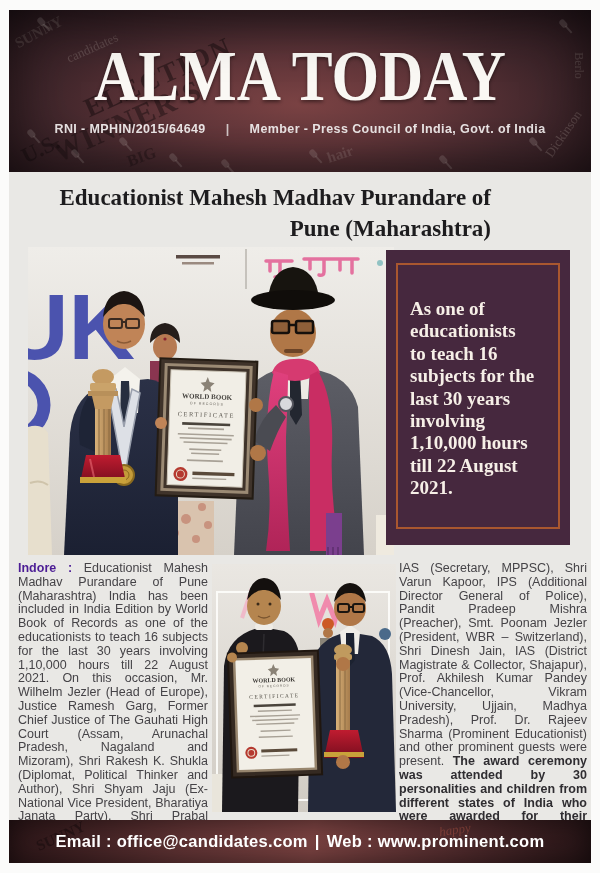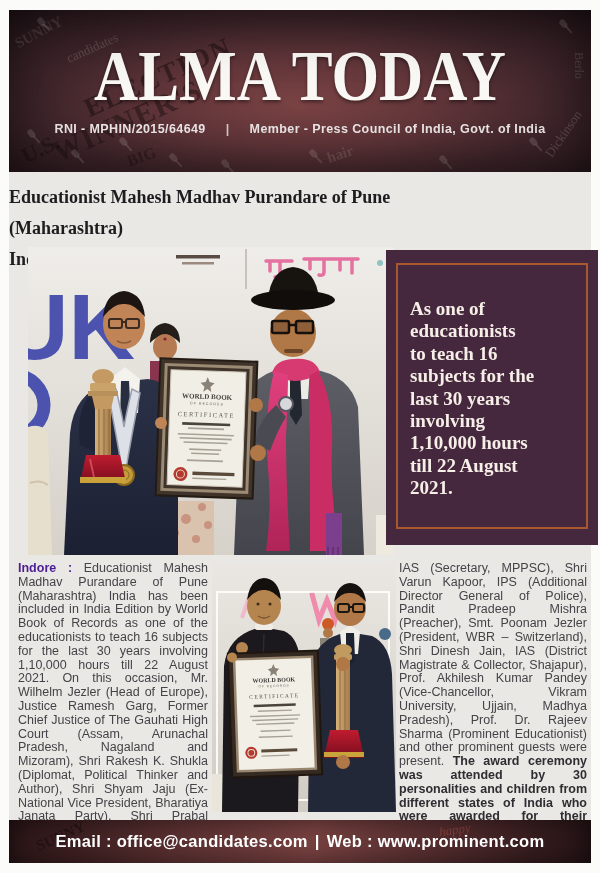--- a/index.html
+++ b/index.html
@@ -25,30 +25,30 @@
   .mic::before{content:"";position:absolute;top:0;left:2px;width:6px;height:9px;border-radius:3px;background:currentColor;}
   .mic::after{content:"";position:absolute;top:8px;left:4px;width:2px;height:9px;background:currentColor;}
   .masthead-title{position:absolute;left:0;right:0;top:30px;margin:0;text-align:center;
         font-family:"Liberation Serif",serif;font-weight:bold;font-size:72px;line-height:72px;
         color:#faf8f4;letter-spacing:0;transform:scaleX(.85);text-shadow:0 2px 4px rgba(0,0,0,.45);}
   .rni-line{position:absolute;left:0;right:0;top:112px;text-align:center;color:#f0eaea;
         font-size:12.5px;font-weight:bold;letter-spacing:.4px;}
   .rni-line .sep{margin:0 20px;color:#d8cccc;}
 
   
-  .headline{position:absolute;left:9px;top:182px;width:482px;text-align:left;
-        font-family:"Liberation Serif",serif;font-weight:bold;font-size:18px;line-height:31px;color:#1d1c1e;}
+  .headline{position:absolute;left:9px;top:182px;width:482px;text-align:right;
+        font-family:"Liberation Serif",serif;font-weight:bold;font-size:23px;line-height:31px;color:#1d1c1e;}
 
   
   .photo-main{position:absolute;left:28px;top:247px;width:366px;height:308px;}
   .photo-secondary{position:absolute;left:212px;top:564px;width:184px;height:248px;}
   .photo-main svg,.photo-secondary svg{display:block;}
 
   
-  .highlight-box{position:absolute;left:386px;top:250px;width:184px;height:295px;background:#46283e;padding-left:28px;}
+  .highlight-box{position:absolute;left:386px;top:250px;width:184px;height:295px;background:#46283e;}
   .highlight-inner{position:absolute;left:10px;right:10px;top:13px;bottom:16px;border:2px solid #a9572f;}
   .highlight-text{margin:33px 0 0 12px;white-space:pre-line;
         font-family:"Liberation Serif",serif;font-weight:bold;font-size:19px;line-height:22.4px;color:#f6efe7;}
 
   
   .col{position:absolute;top:562px;text-align:justify;font-size:12.5px;line-height:13.8px;color:#454347;}
   .col-left{left:18px;width:190px;}
   .col-right{left:399px;width:188px;}
   .lead{font-weight:bold;color:#4c1d95;}
   .col .strong{font-weight:bold;color:#2f2d31;}

